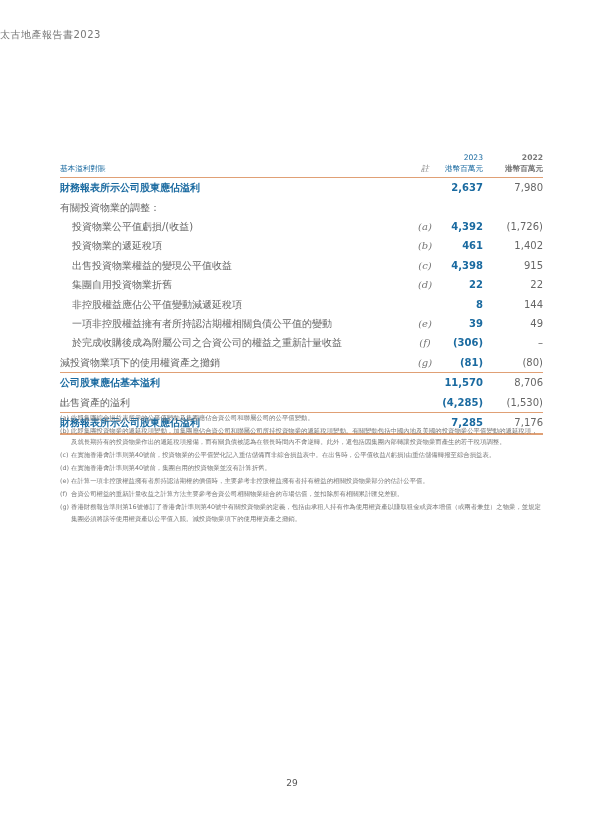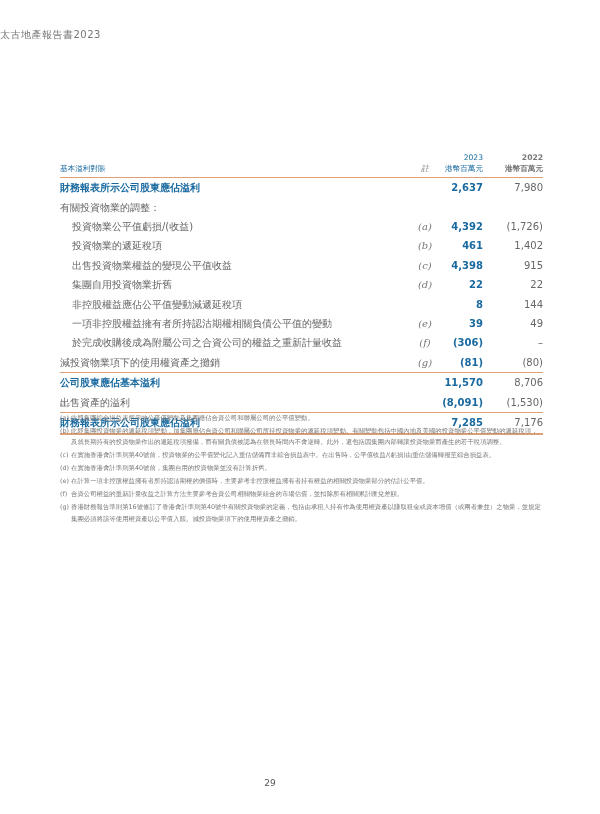--- a/index.html
+++ b/index.html
@@ -19,21 +19,21 @@
   .head-row .title { position:absolute; left:0; bottom:3px; font-weight:normal; }
   .head-row .note-h { position:absolute; left:350px; width:30px; bottom:3px; text-align:center; font-style:italic; color:#777; }
   .head-row .h23 { position:absolute; right:60px; bottom:3px; text-align:right; font-weight:normal; line-height:11px; }
   .head-row .h22 { position:absolute; right:0; bottom:3px; text-align:right; color:#777; line-height:11px;font-weight:bold; }
   .rule { height:1.2px; background:#e0a075; }
   .notes { position:absolute; left:60px; top:399px; width:483px; font-size:6.4px; color:#777; line-height:11.5px; }
   .notes .n-title { margin-bottom:2px; }
   .notes .item { display:flex; margin-bottom:1.5px; }
   .notes .item .k { flex:0 0 auto; width:11px; }
   .notes .item .t { flex:1; }
-  .page-no { position:absolute; top:778px; left:0; width:540px; text-align:center; font-size:9px; color:#555; }
+  .page-no { position:absolute; top:778px; left:0; width:540px; text-align:center; font-size:9px; color:#555;padding-left:22px; }
 </style>
 </head>
 <body>
 
 <div class="header">太古地產報告書2023</div>
 
 <div class="table-wrap">
   <div class="head-row">
     <span class="title">基本溢利對賬</span>
     <span class="note-h">註</span>
@@ -106,21 +106,21 @@
     <span class="v22">(80)</span>
   </div>
   <div class="rule"></div>
   <div class="row blue">
     <span class="label">公司股東應佔基本溢利</span>
     <span class="v23">11,570</span>
     <span class="v22">8,706</span>
   </div>
   <div class="row">
     <span class="label">出售資產的溢利</span>
-    <span class="v23">(8,091)</span>
+    <span class="v23">(4,285)</span>
     <span class="v22">(1,530)</span>
   </div>
   <div class="rule"></div>
   <div class="row blue">
     <span class="label">財務報表所示公司股東應佔溢利</span>
     <span class="v23">7,285</span>
     <span class="v22">7,176</span>
   </div>
   <div class="rule" style="height:2px"></div>
 </div>

